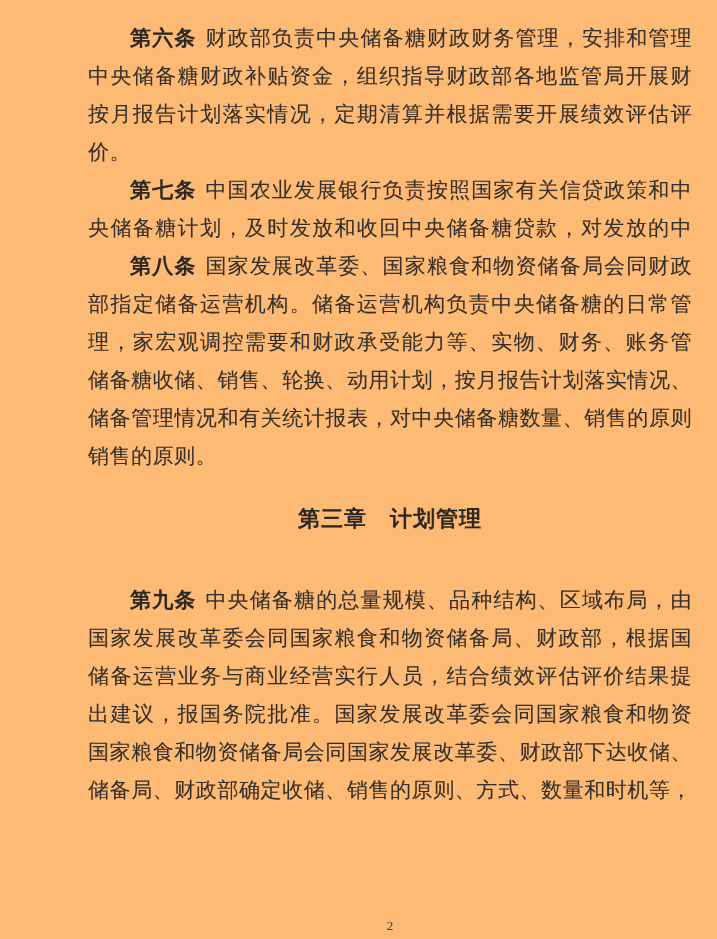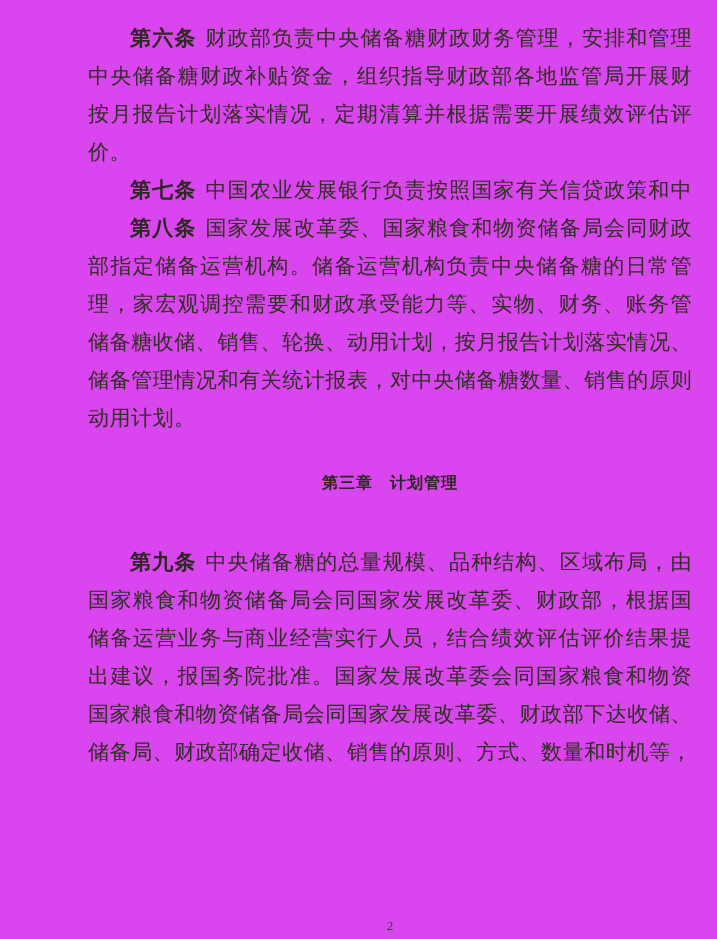--- a/index.html
+++ b/index.html
@@ -5,21 +5,21 @@
   html, body {
     margin: 0;
     padding: 0;
     background: #e8e8e8;
   }
   .page {
     position: relative;
     width: 717px;
     height: 939px;
     margin: 0 auto;
-    background: #d946ef;
+    background: #fdba74;
     overflow: hidden;
     box-sizing: border-box;
     color: #33302c;
     font-family: "Liberation Serif", "DejaVu Serif", serif;
   }
   .content {
     position: absolute;
     left: 88px;
     top: 19px;
     width: 604px;
@@ -48,23 +48,23 @@
   .article-label {
     font-family: "Liberation Sans", "DejaVu Sans", sans-serif;
     font-weight: 700;
     color: #2c2925;
     margin-right: 9px;
   }
   .chapter-heading {
     margin: 27px 0 41px 0;
     line-height: 38px;
     text-align: center;
-    font-size: 16px;
+    font-size: 22px;
     font-weight: 700;
-    font-family: Liberation Sans, sans-serif;
+    font-family: Liberation Mono, monospace;
     color: #2c2925;
     text-shadow: 0.4px 0.4px 0.4px rgba(136, 58, 38, 0.22);
     letter-spacing: 1px;
   }
   .page-number {
     position: absolute;
     left: 88px;
     bottom: 5px;
     width: 604px;
     text-align: center;
@@ -79,33 +79,34 @@
 <div class="page">
   <div class="content">
       <div class="paragraph">
         <div class="line first"><span class="article-label">第六条</span>财政部负责中央储备糖财政财务管理，安排和管理</div>
         <div class="line">中央储备糖财政补贴资金，组织指导财政部各地监管局开展财</div>
         <div class="line">按月报告计划落实情况，定期清算并根据需要开展绩效评估评</div>
         <div class="line last">价。</div>
       </div>
       <div class="paragraph">
         <div class="line first"><span class="article-label">第七条</span>中国农业发展银行负责按照国家有关信贷政策和中</div>
+        <div class="line">央储备糖计划，及时发放和收回中央储备糖贷款，对发放的中</div>
       </div>
       <div class="paragraph">
         <div class="line first"><span class="article-label">第八条</span>国家发展改革委、国家粮食和物资储备局会同财政</div>
         <div class="line">部指定储备运营机构。储备运营机构负责中央储备糖的日常管</div>
         <div class="line">理，家宏观调控需要和财政承受能力等、实物、财务、账务管</div>
         <div class="line">储备糖收储、销售、轮换、动用计划，按月报告计划落实情况、</div>
         <div class="line">储备管理情况和有关统计报表，对中央储备糖数量、销售的原则</div>
-        <div class="line last">动用计划。</div>
+        <div class="line last">销售的原则。</div>
       </div>
       <div class="chapter-heading">第三章　计划管理</div>
       <div class="paragraph">
         <div class="line first"><span class="article-label">第九条</span>中央储备糖的总量规模、品种结构、区域布局，由</div>
-        <div class="line">国家粮食和物资储备局会同国家发展改革委、财政部，根据国</div>
+        <div class="line">国家发展改革委会同国家粮食和物资储备局、财政部，根据国</div>
         <div class="line">储备运营业务与商业经营实行人员，结合绩效评估评价结果提</div>
         <div class="line">出建议，报国务院批准。国家发展改革委会同国家粮食和物资</div>
         <div class="line">国家粮食和物资储备局会同国家发展改革委、财政部下达收储、</div>
         <div class="line">储备局、财政部确定收储、销售的原则、方式、数量和时机等，</div>
       </div>
     </div>
   <div class="page-number">2</div>
 </div>
 
 </body></html>

